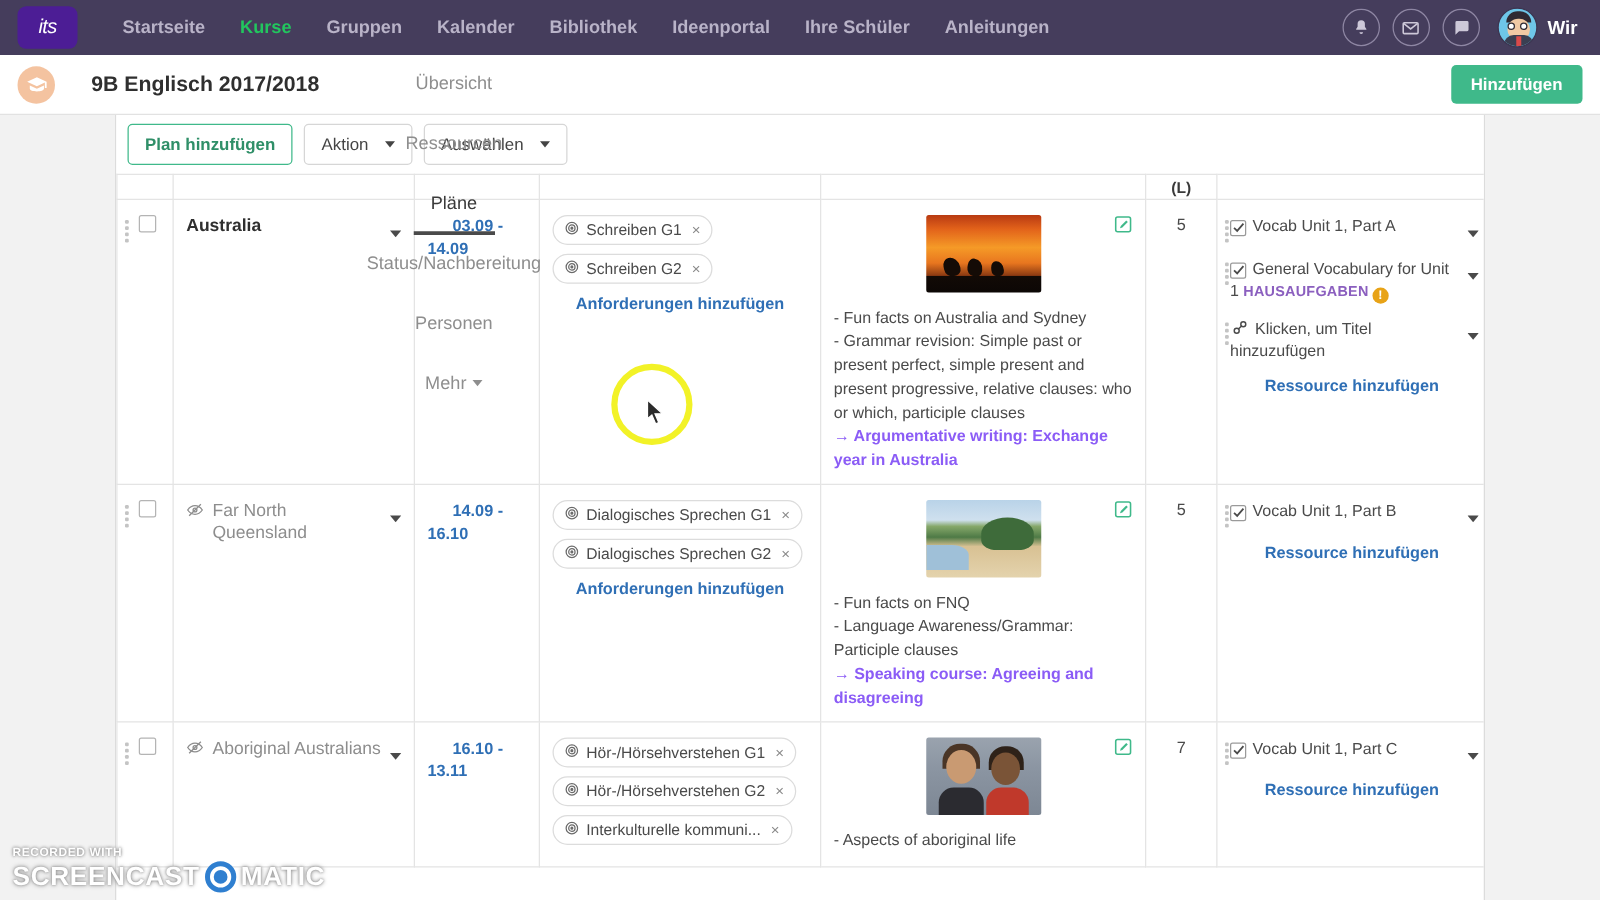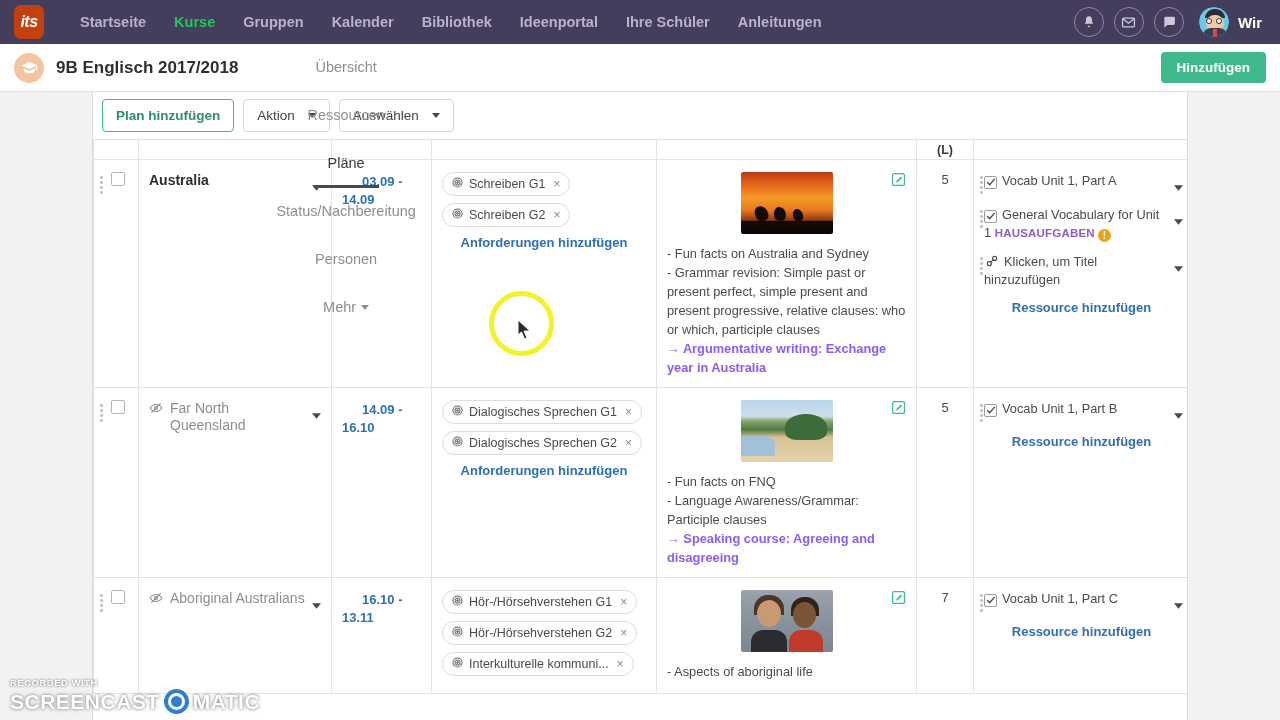--- a/index.html
+++ b/index.html
@@ -9,22 +9,22 @@
     background: #ffffff; overflow: hidden;
   }
   .page { position: relative; width: 1280px; height: 720px; background:#f2f2f2; }
 
   
   .topnav {
     height: 44px; background:#453d5c; display:flex; align-items:center;
     padding: 0 14px; position:relative; z-index: 30;
   }
   .logo {
-    width:30px; height:34px; border-radius:7px; background:#c2410c;
-    color:#fff; font-size:16px; font-weight:bold; font-style:italic;
+    width:48px; height:34px; border-radius:7px; background:#4c1d95;
+    color:#fff; font-size:16px; font-weight:normal; font-style:italic;
     display:flex; align-items:center; justify-content:center; letter-spacing:-0.5px;
     flex: 0 0 auto;
   }
   .topnav-links { display:flex; align-items:flex-start; margin-left:22px; gap:0px; }
   .topnav-links a {
     color:#b9b3c8; font-size:14.5px; font-weight:bold; text-decoration:none;
     padding: 0 14px; line-height:44px; white-space:nowrap;
   }
   .topnav-links a.active { color:#22c55e; }
   .topnav-right { margin-left:auto; display:flex; align-items:center; gap:10px; padding-right:4px;}
@@ -47,21 +47,21 @@
 
   
   .coursebar {
     height:48px; background:#ffffff; display:flex; align-items:center;
     padding:0 14px; border-bottom:1px solid #e2e2e2; position:relative; z-index:25;
   }
   .course-badge {
     width:30px;height:30px;border-radius:50%;background:#f4c3a0;
     display:flex;align-items:center;justify-content:center;color:#fff;flex:0 0 auto;
   }
-  .course-title { font-size:17px; font-weight:bold; color:#2f2f2f; margin-left:12px; white-space:nowrap; }
+  .course-title { font-size:17px; font-weight:bold; color:#2f2f2f; margin-left:29px; white-space:nowrap; }
   .course-tabs { display:flex; align-items:center; margin-left:24px; height:48px;flex-direction:column; }
   .course-tabs a {
     color:#8e8e8e; font-size:14.5px; text-decoration:none; padding:0 14px;
     line-height:46px; height:48px; white-space:nowrap; border-bottom:3px solid transparent;
   }
   .course-tabs a.active { color:#3a3a3a; border-bottom:3px solid #4a4a4a; }
   .caret { display:inline-block; width:0;height:0;border-left:4px solid transparent;
            border-right:4px solid transparent;border-top:5px solid currentColor;
            margin-left:5px; vertical-align:middle; }
   .btn-add {

